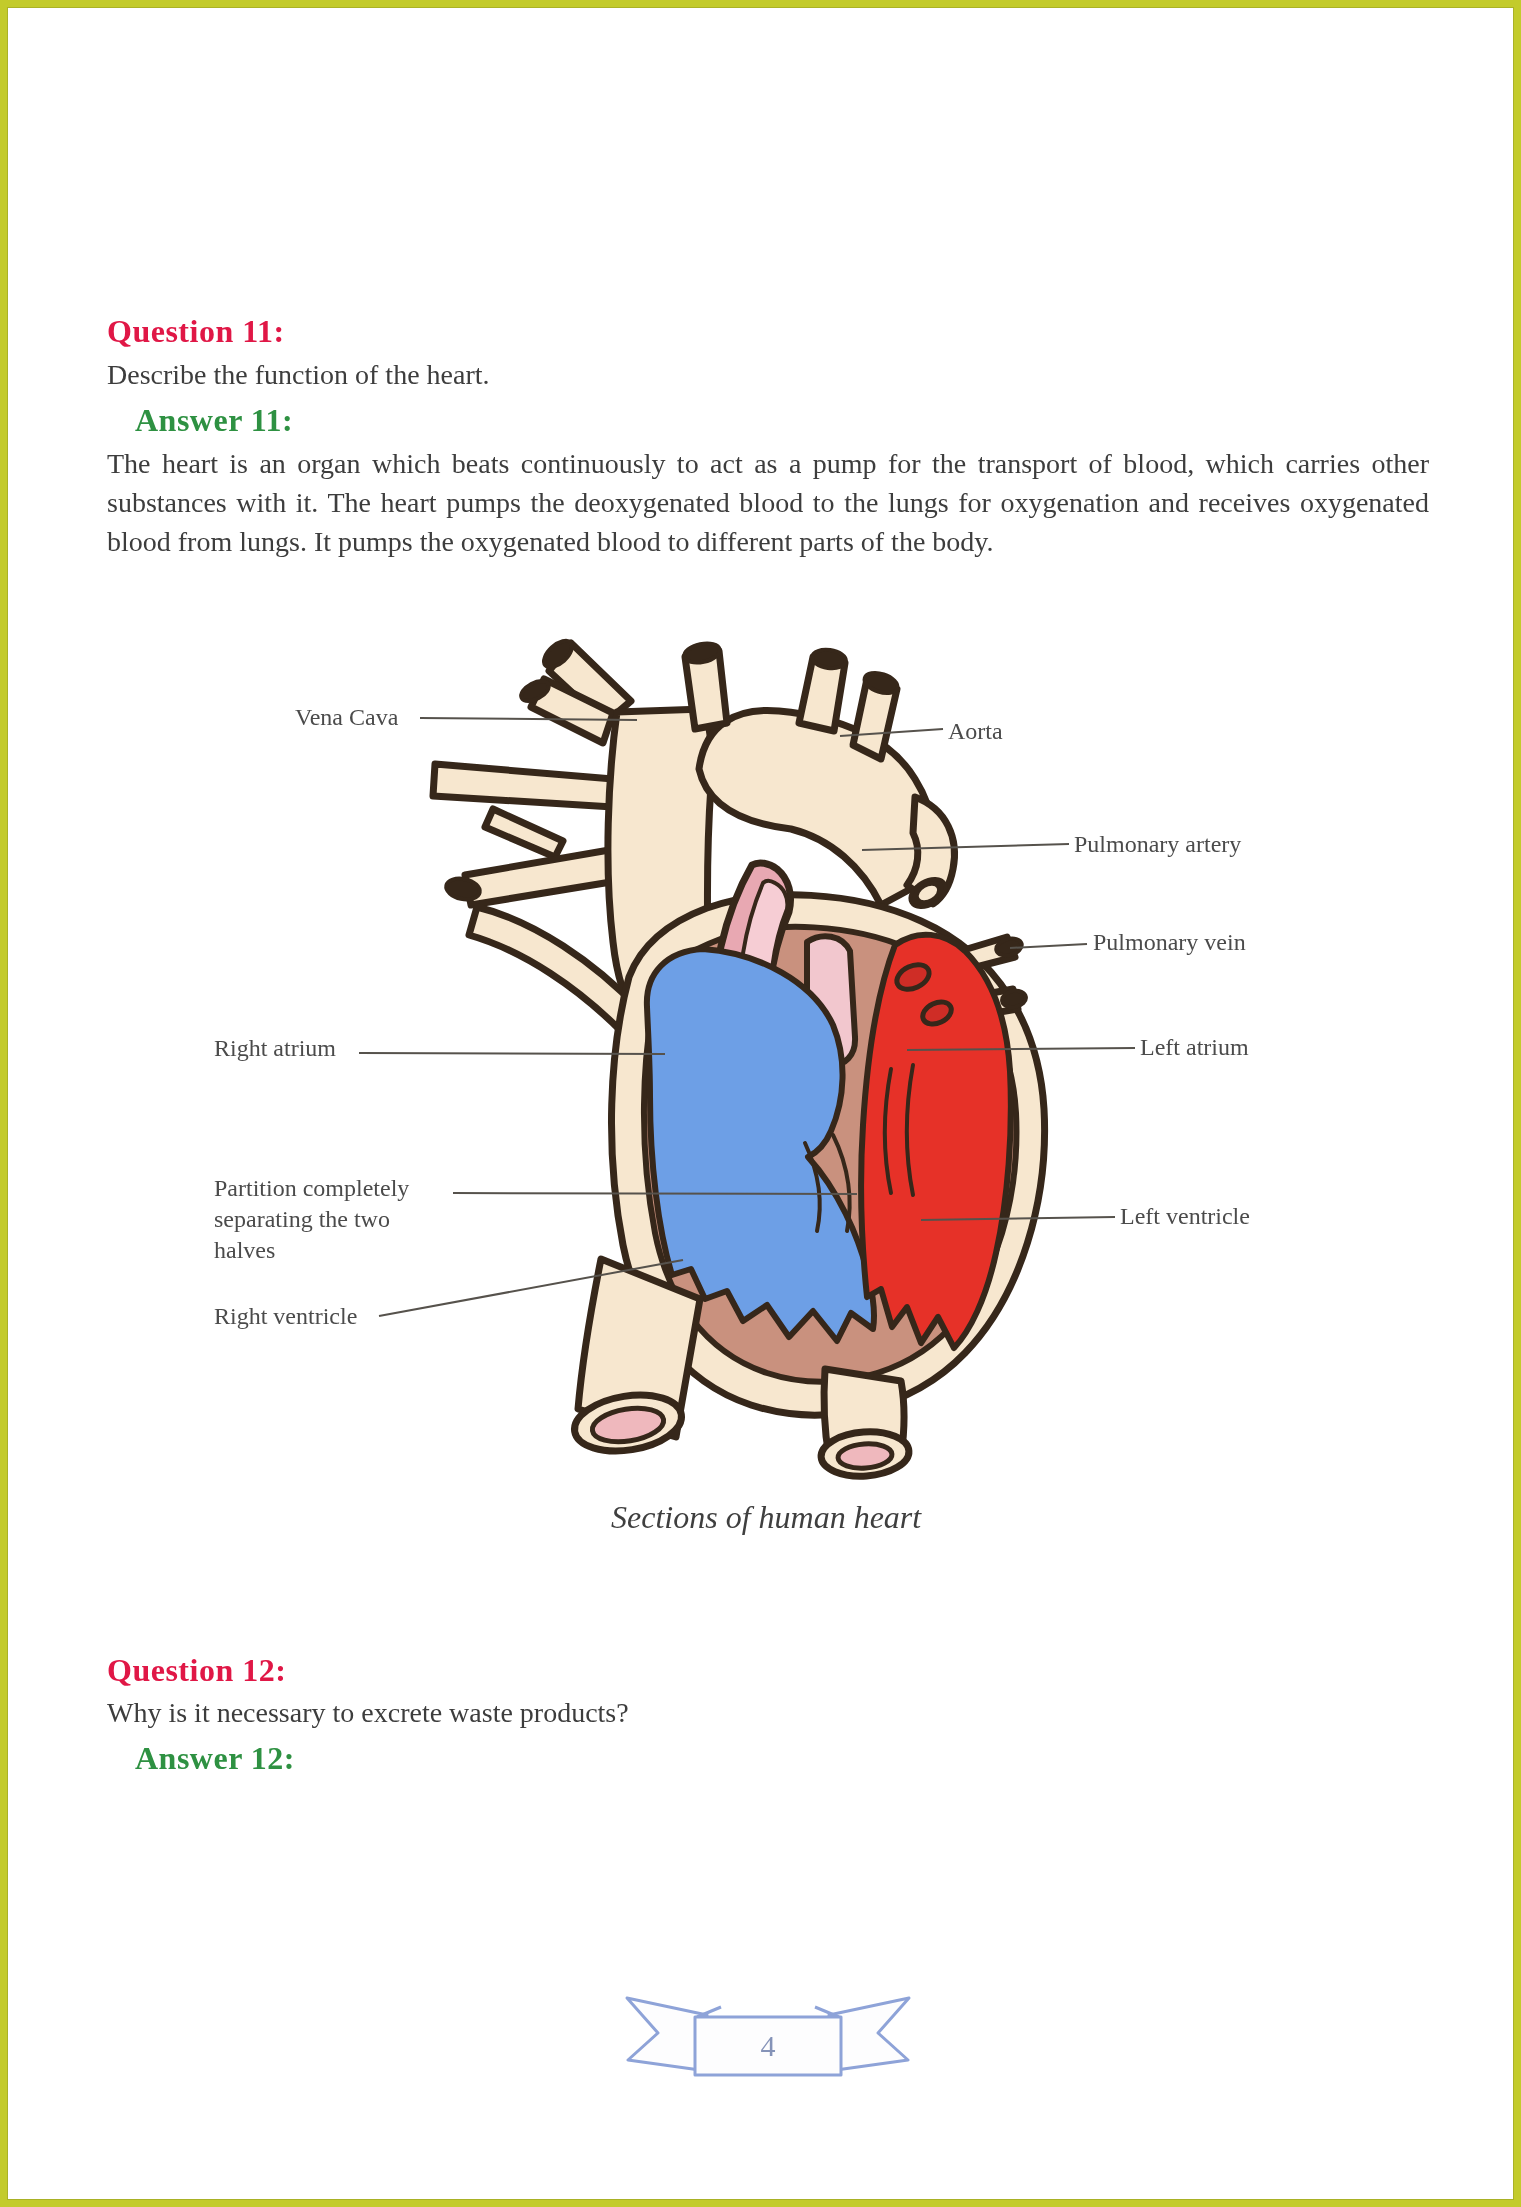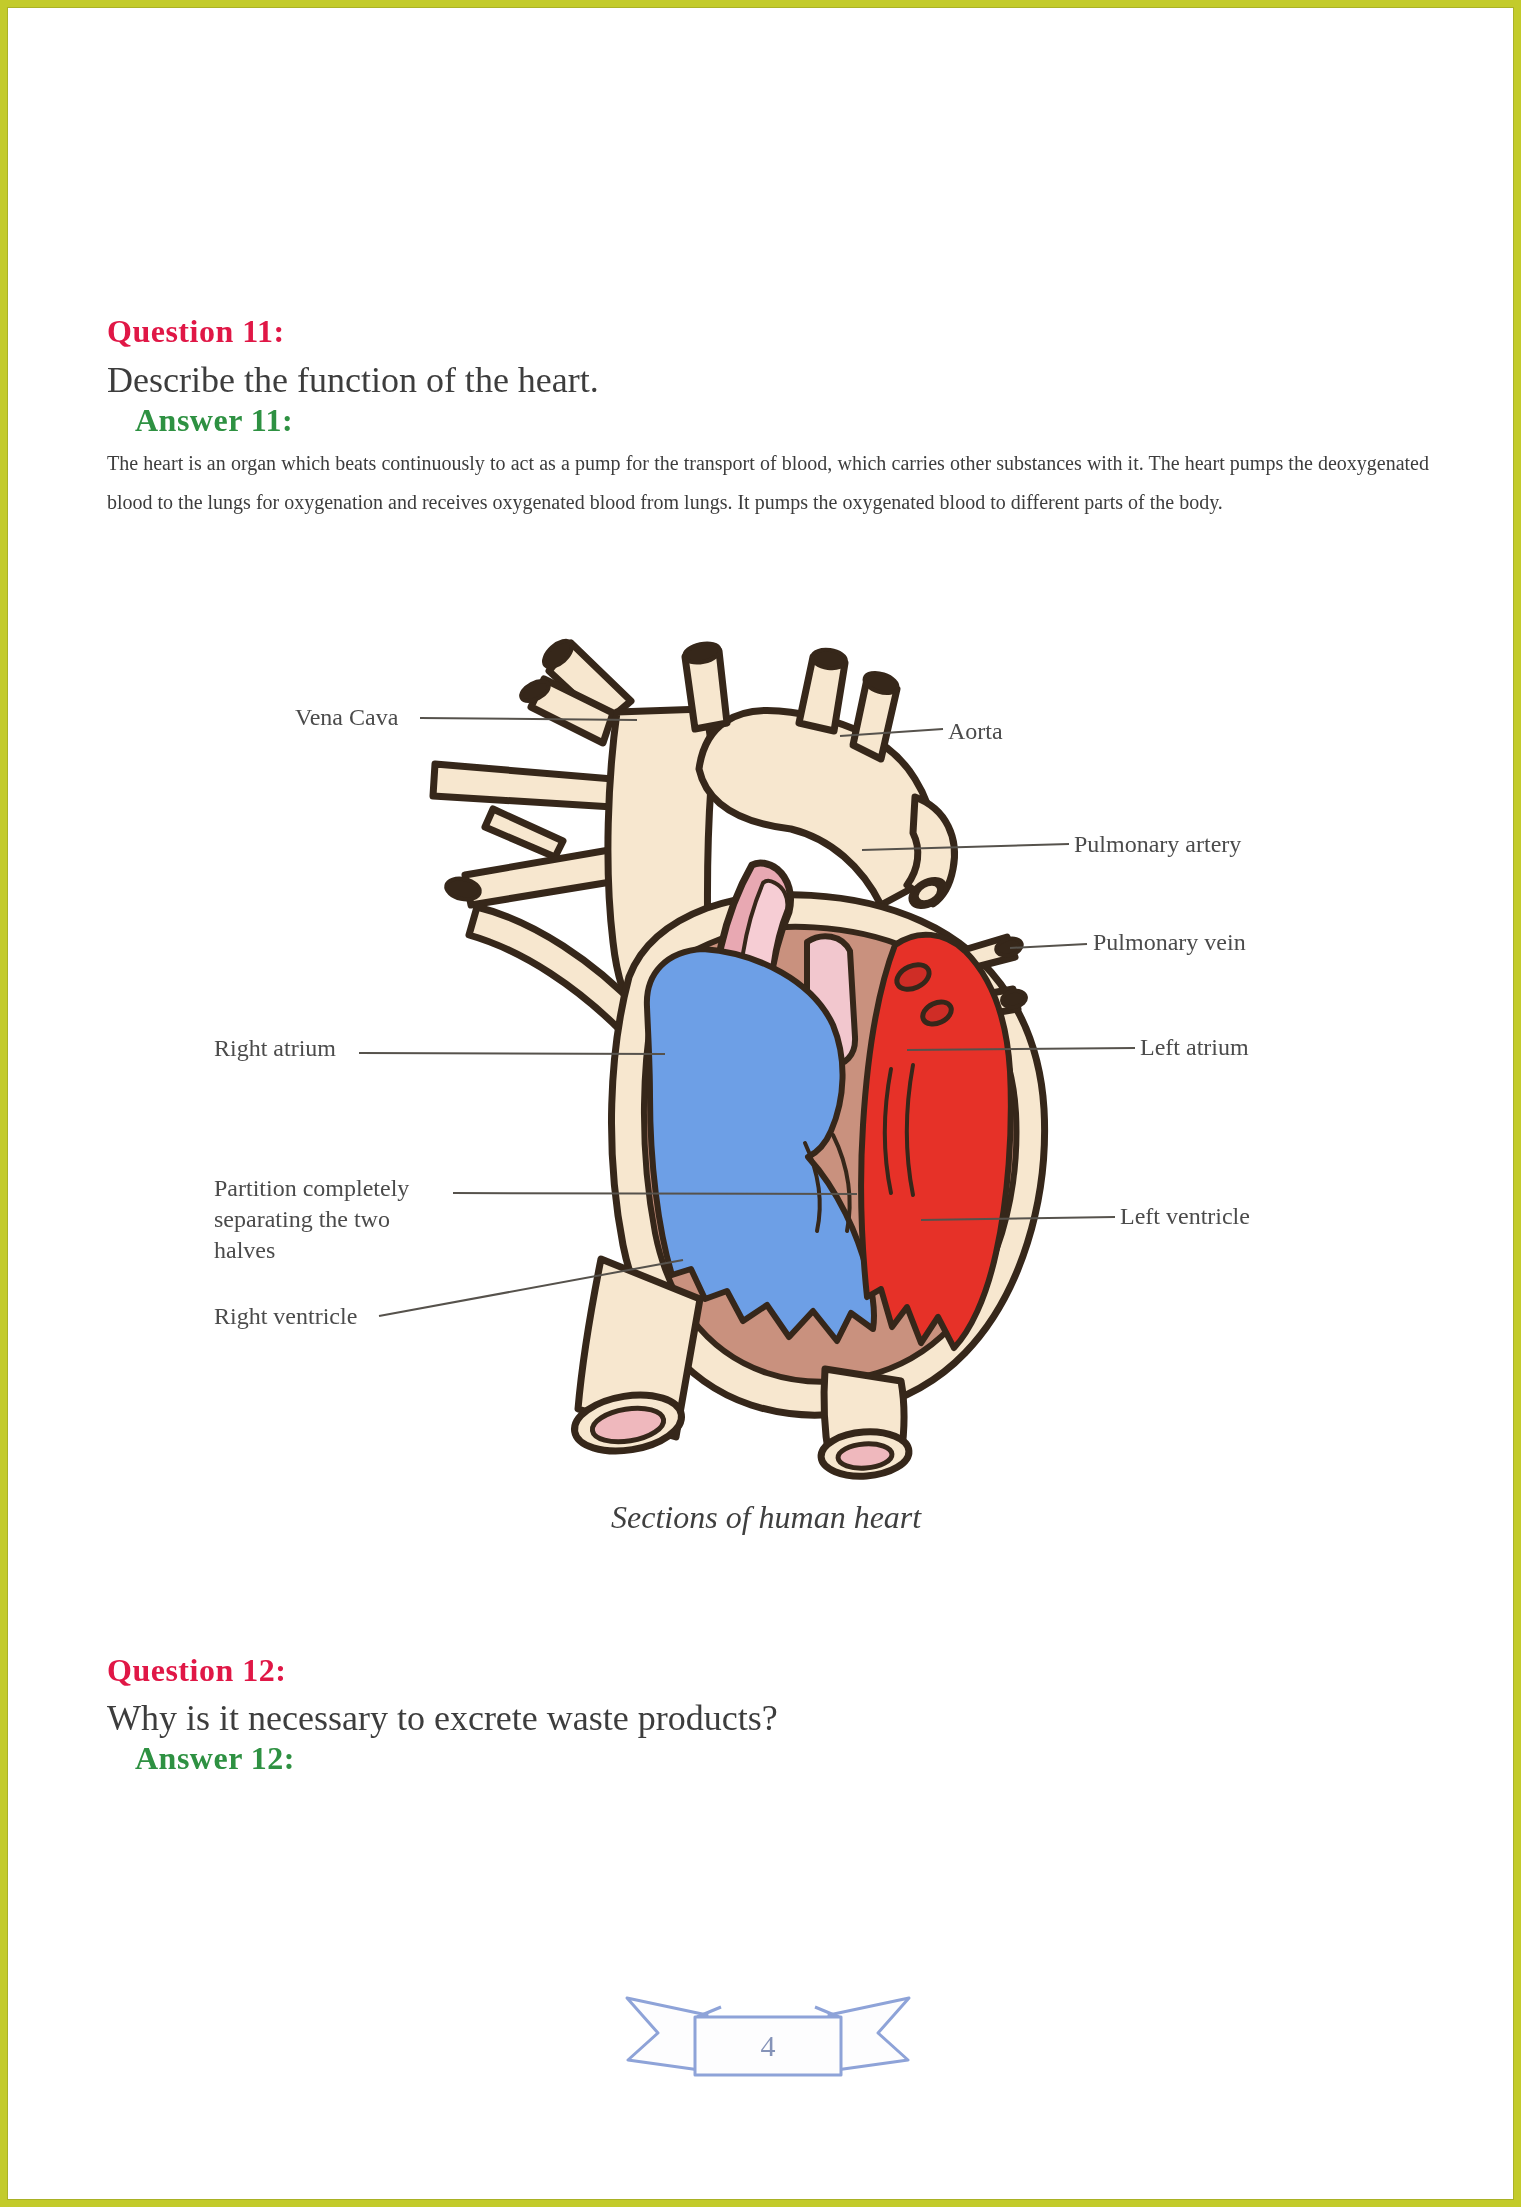--- a/index.html
+++ b/index.html
@@ -5,22 +5,22 @@
   html,body{margin:0;padding:0;background:#e9e9e9;}
   .page{
     position:relative;width:1521px;height:2207px;background:#ffffff;
     box-sizing:border-box;border:7px solid #c3cb2b;
     box-shadow:inset 0 0 0 1px #aab226;
     font-family:"Liberation Serif", serif;overflow:hidden;
   }
   .abs{position:absolute;}
   .qlabel{font-size:32px;font-weight:bold;color:#e01746;letter-spacing:.5px;}
   .alabel{font-size:32px;font-weight:bold;color:#2e9142;letter-spacing:.5px;}
-  .qtext{font-size:36px;color:#3d3d3d;}
-  .para{font-size:20px;color:#3d3d3d;line-height:39px;width:1322px;text-align:justify;}
+  .qtext{font-size:28px;color:#3d3d3d;}
+  .para{font-size:28px;color:#3d3d3d;line-height:39px;width:1322px;text-align:justify;}
   .dlabel{font-size:24px;color:#4b4b4b;line-height:31px;}
   .partition{width:228px;}
   .caption{font-size:32px;font-style:italic;color:#3f3f3f;}
   .pagenum{font-size:30px;color:#8593b8;width:146px;text-align:center;}
   svg{display:block;}
 </style>
 </head>
 <body>
 
 <div class="page">

